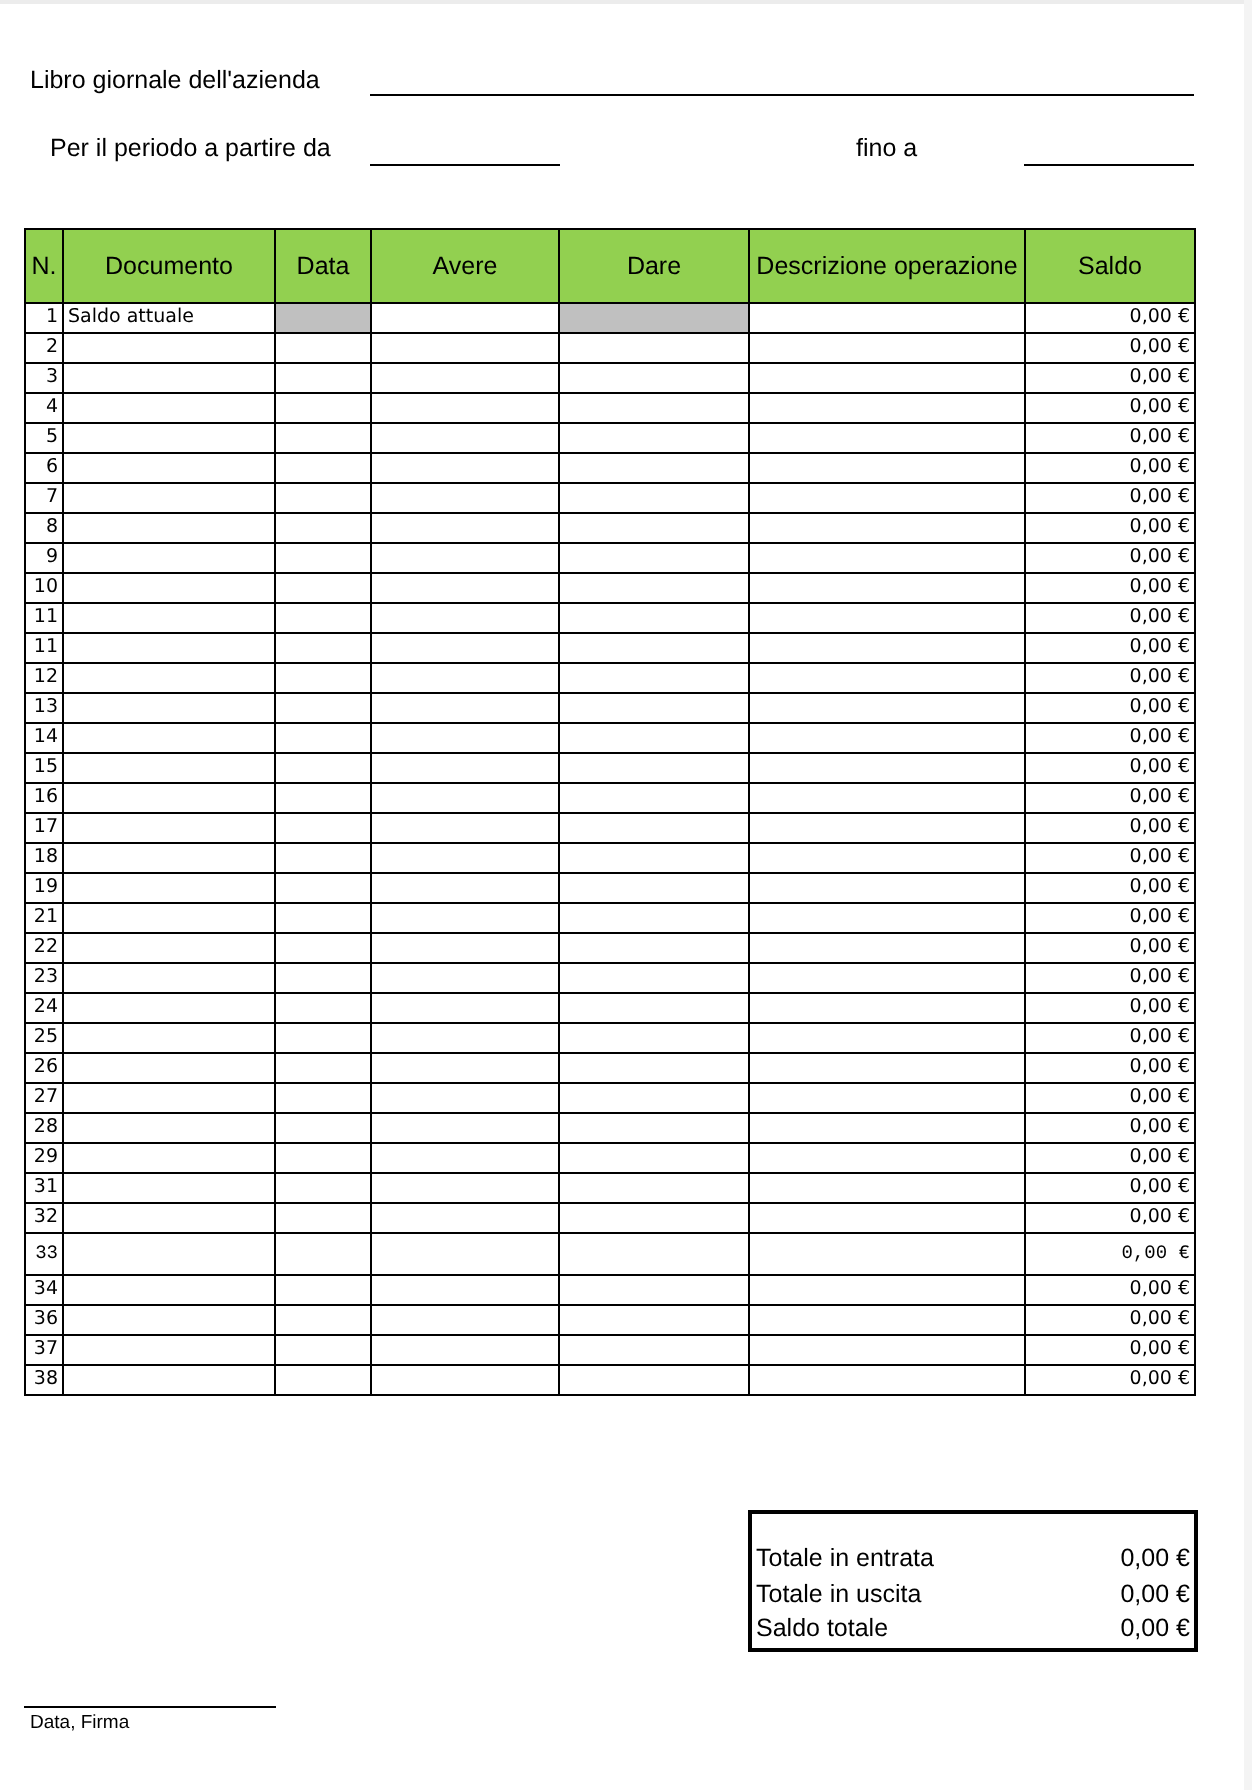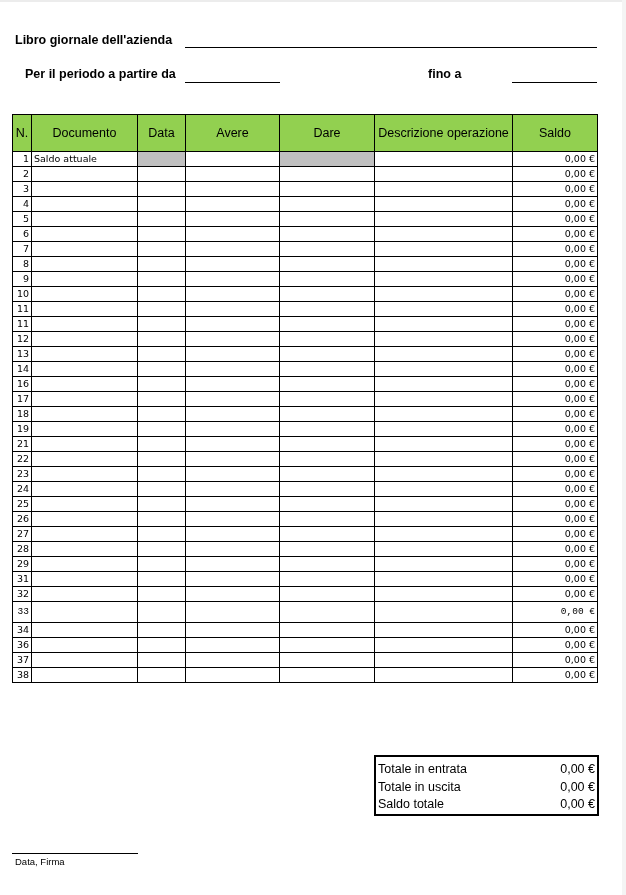--- a/index.html
+++ b/index.html
@@ -2,41 +2,41 @@
 <html><head>
 <meta charset="utf-8">
 <style>
   html, body { margin: 0; padding: 0; }
   body {
     width: 626px; height: 895px; background: #ffffff; position: relative; overflow: hidden;
     font-family: "Liberation Sans", sans-serif; color: #000;
   }
   .topline { position: absolute; left: 0; top: 0; width: 626px; height: 2px; background: #ececec; }
   .rightedge { position: absolute; right: 0; top: 0; width: 4px; height: 895px; background: #f4f4f4; }
-  .hdr-label { position: absolute; font-size: 12.5px; font-weight: bold; }
+  .hdr-label { position: absolute; font-size: 12.5px; }
   .uline { position: absolute; height: 1px; background: #000; }
   table.ledger {
     position: absolute; left: 12px; top: 114px; border-collapse: collapse; table-layout: fixed;
     width: 585px;
   }
   table.ledger th {
     background: #92d050; border: 1px solid #000; font-weight: normal; font-size: 12.5px;
     height: 36px; padding: 0; text-align: center; white-space: nowrap; overflow: hidden;
   }
   table.ledger td {
     border: 1px solid #000; height: 14px; padding: 0 2px; font-size: 9.5px;
     font-family: "DejaVu Sans", sans-serif; white-space: nowrap; overflow: hidden; line-height: 14px;
   }
   table.ledger tr.tall td { height: 17px; line-height: 20px; font-family: Liberation Mono, monospace; }
   td.num { text-align: right; padding-right: 2px; }
   td.saldo { text-align: right; padding-right: 3px; }
   td.grey { background: #c0c0c0; }
   .totals {
     position: absolute; left: 374px; top: 755px; width: 221px; border: 2px solid #000;
-    font-size: 12.5px; line-height: 17.5px; padding: 4px 0 0 0;
+    font-size: 12.5px; line-height: 17.5px; padding: 14px 0 0 0;
   }
   .totals .row { display: flex; justify-content: space-between; padding: 0 2px 0 2px; }
   .sign-line { position: absolute; left: 12px; top: 853px; width: 126px; height: 1px; background: #000; }
   .sign-label { position: absolute; left: 15px; top: 856px; font-size: 9.5px; font-family: Liberation Sans, sans-serif; }
 </style>
 </head>
 <body>
 
 <div class="topline"></div>
 <div class="rightedge"></div>
@@ -201,20 +201,29 @@
       <tr>
         <td class="num">14</td>
         <td></td>
         <td></td>
         <td></td>
         <td></td>
         <td></td>
         <td class="saldo">0,00 €</td>
       </tr>
       <tr>
+        <td class="num">15</td>
+        <td></td>
+        <td></td>
+        <td></td>
+        <td></td>
+        <td></td>
+        <td class="saldo">0,00 €</td>
+      </tr>
+      <tr>
         <td class="num">16</td>
         <td></td>
         <td></td>
         <td></td>
         <td></td>
         <td></td>
         <td class="saldo">0,00 €</td>
       </tr>
       <tr>
         <td class="num">17</td>

